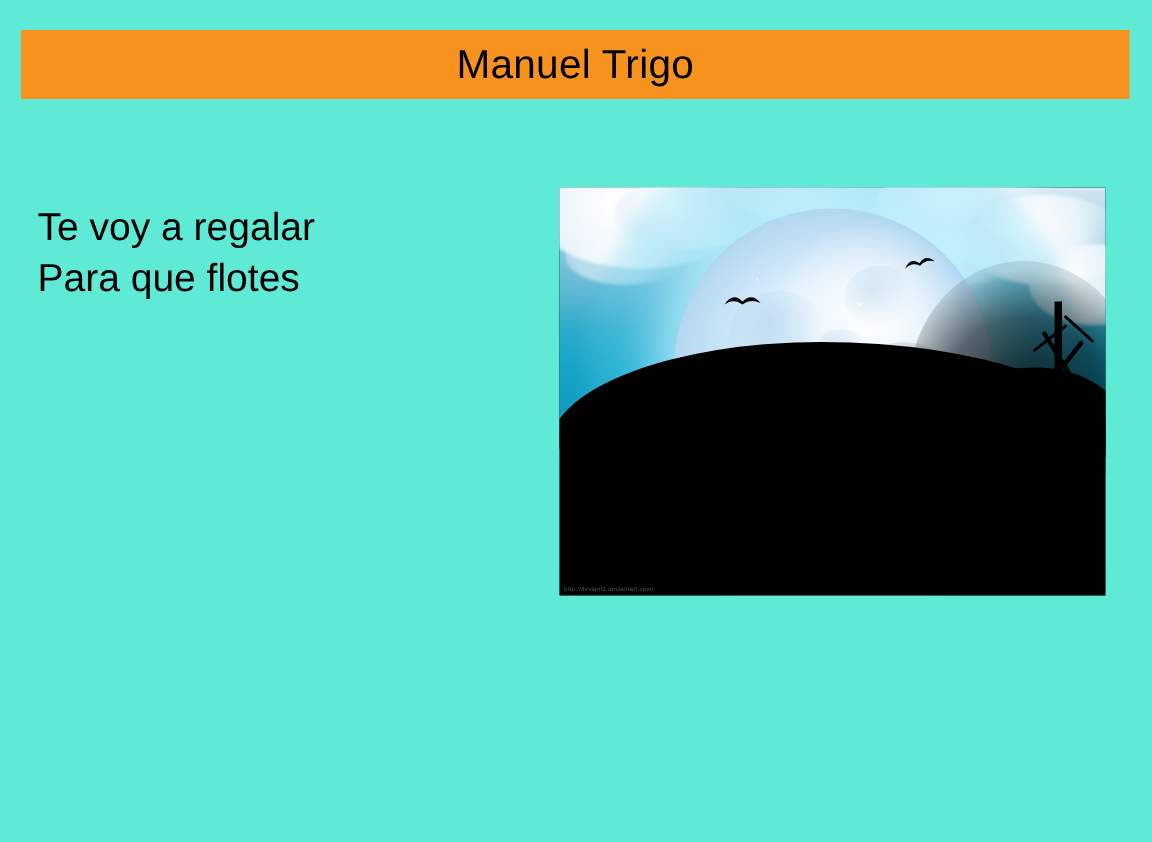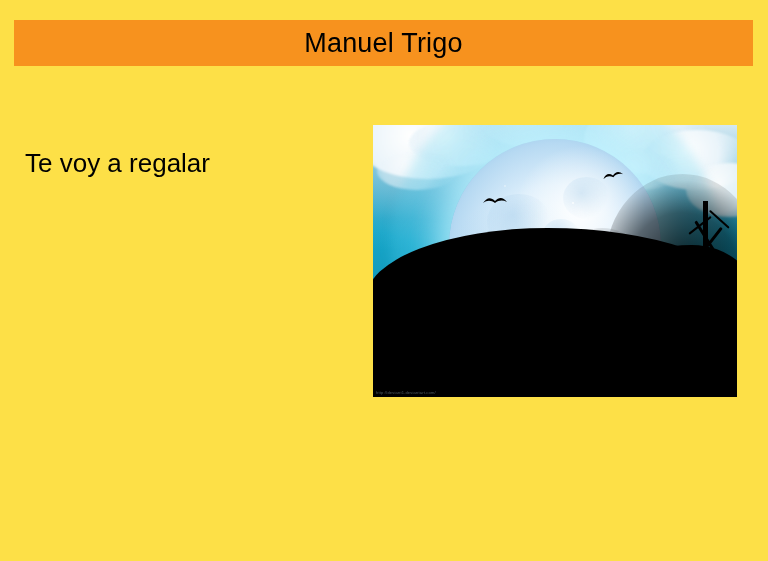--- a/index.html
+++ b/index.html
@@ -10,21 +10,21 @@
     width: 768px;
     height: 561px;
     background: #fafafa;
     font-family: "Liberation Sans", sans-serif;
     overflow: hidden;
   }
   .slide {
     position: relative;
     width: 768px;
     height: 561px;
-    background: #fde047;
+    background: #5eead4;
   }
 
   
   .title-banner {
     position: absolute;
     left: 14px;
     top: 20px;
     width: 739px;
     height: 46px;
     background: #f7921e;
@@ -39,21 +39,21 @@
     color: #000000;
     letter-spacing: 0.2px;
     line-height: 1;
     white-space: nowrap;
   }
 
   
   .lyrics {
     position: absolute;
     left: 25px;
-    top: 146px;
+    top: 134px;
     width: 320px;
   }
   .lyric-line {
     font-family: "Liberation Sans", sans-serif;
     font-size: 26px;
     font-weight: 400;
     color: #000000;
     line-height: 34px;
     white-space: nowrap;
   }
@@ -250,20 +250,21 @@
 <body>
 
 <div class="slide">
 
   <div class="title-banner">
     <div class="title-text">Manuel Trigo</div>
   </div>
 
   <div class="lyrics">
     <div class="lyric-line">Te voy a regalar</div>
+    <div class="lyric-line">Para que flotes</div>
   </div>
 
   <div class="picture">
     <div class="pic-stage">
 
       <div class="sky"></div>
       <div class="sky-top-haze"></div>
 
       <div class="cloud c1"></div>
       <div class="cloud c2"></div>

